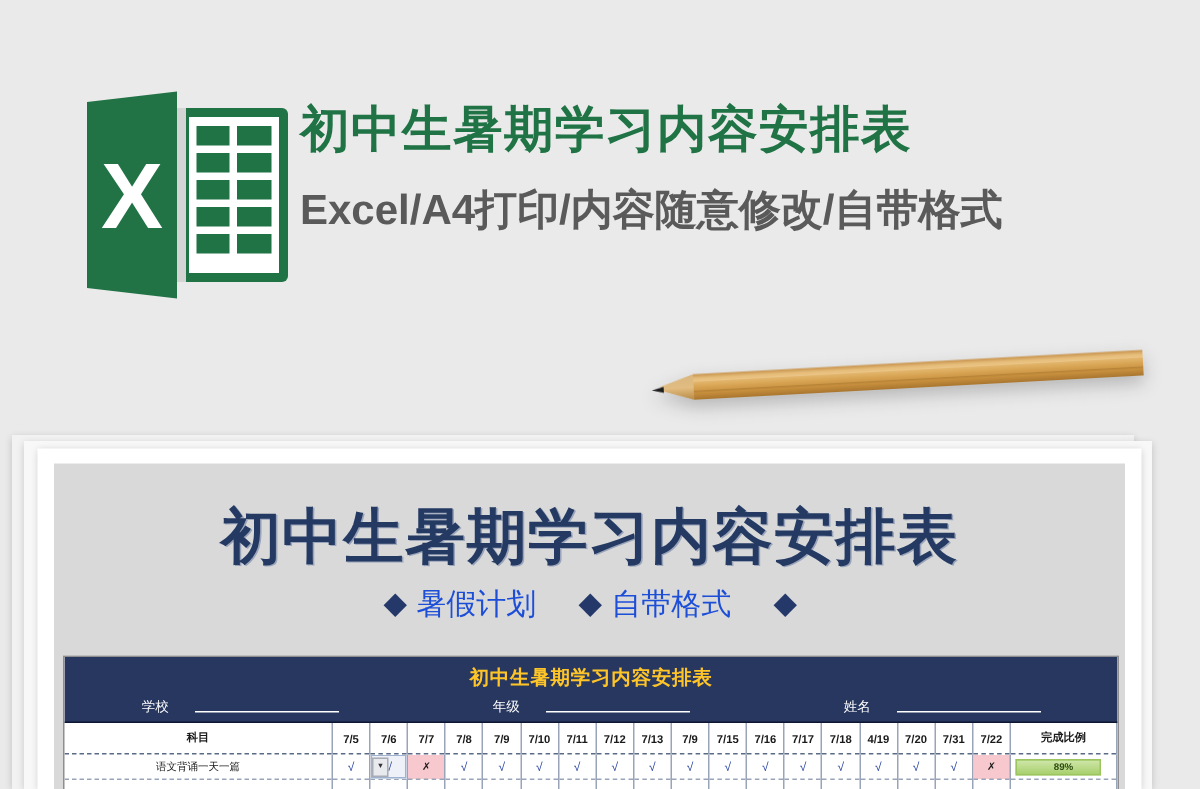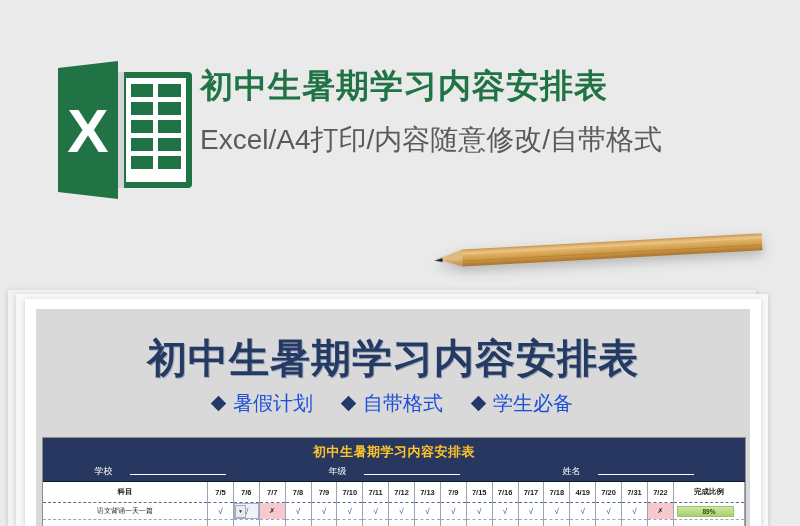--- a/index.html
+++ b/index.html
@@ -32,20 +32,21 @@
     color:#1f7344;
     letter-spacing:1px;
     white-space:nowrap;
   }
   .banner-sub{
     margin-top:12px;
     font-size:28px;line-height:40px;
     color:#5a5a5a;
     letter-spacing:0px;
     white-space:nowrap;
+    font-weight:bold;
   }
 
   
   .pencil-wrap{
     position:absolute;left:435px;top:246px;
     width:330px;height:46px;
     transform:rotate(-3.1deg);
     transform-origin:0 50%;
     z-index:6;
     filter:drop-shadow(0 5px 6px rgba(0,0,0,0.22));
@@ -140,21 +141,21 @@
     white-space:nowrap;
   }
   table.ss tr.hdr td{
     font-weight:bold;
     border-bottom:1px dashed #5b6a86;
     height:20px;
     font-size:7.5px;
   }
   td.subj{
     text-align:left;padding-left:5px;
-    width:164px;font-size:8px;
+    width:178px;font-size:8px;
     border-right:1px solid #2b2b2b;
   }
   tr.hdr td.subj{font-size:8.5px;}
   td.pct{width:70px;border-right:none;}
   td.day{width:auto;}
   .chk{color:#2440a0;font-size:8px;}
   .cell-x{
     background:#f7c9cf;color:#c0392b;font-size:7px;
   }
   .cell-sel{
@@ -261,21 +262,20 @@
     <div class="bul">
       <span class="dia"></span>
       <span>暑假计划</span>
     </div>
     <div class="bul">
       <span class="dia"></span>
       <span>自带格式</span>
     </div>
     <div class="bul">
       <span class="dia"></span>
-      <span>学生必备</span>
     </div>
   </div>
 </div>
 
 <div class="sheet-preview">
 
   <div class="ss-head">
     <div class="ss-head-title">初中生暑期学习内容安排表</div>
 
     <div class="ss-fields">

